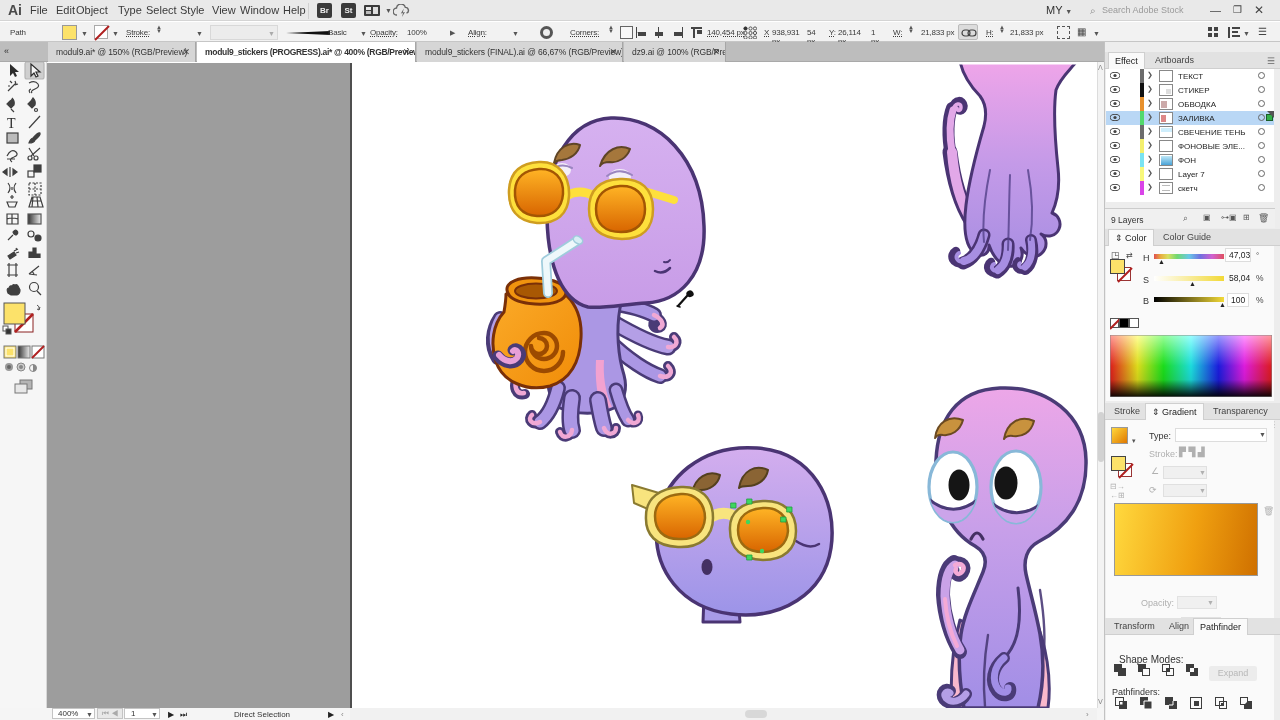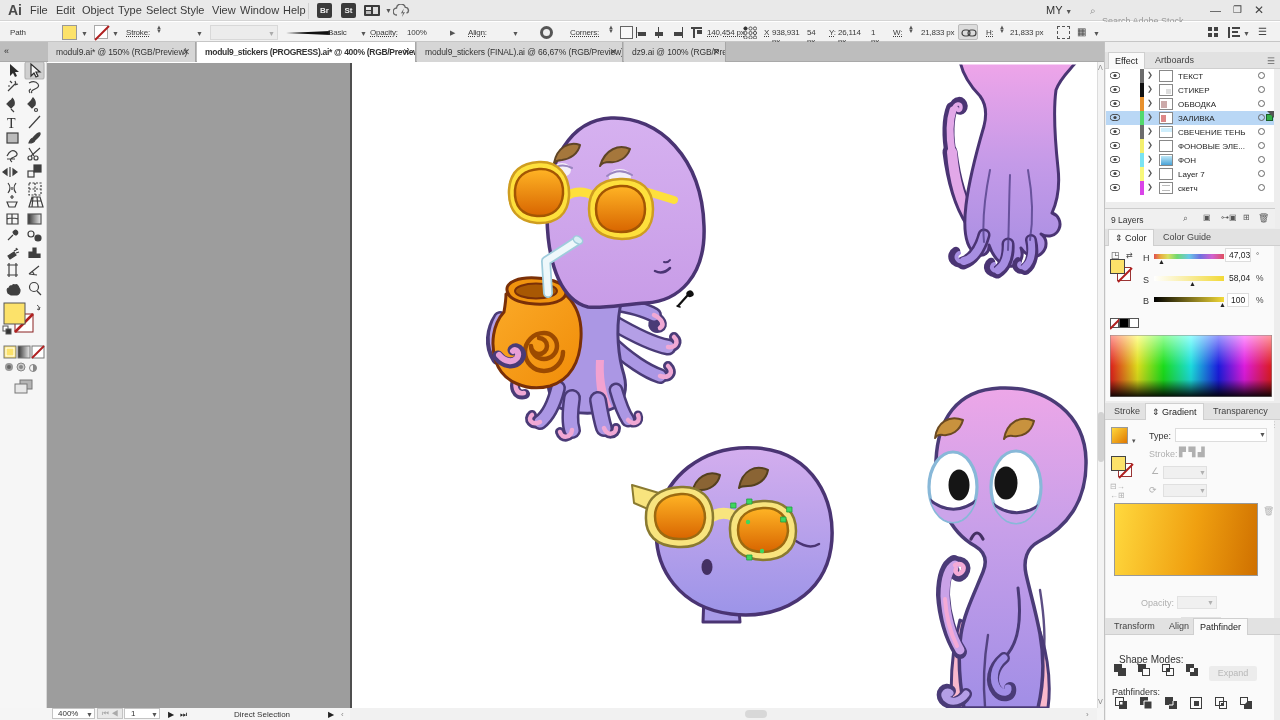--- a/index.html
+++ b/index.html
@@ -51,42 +51,42 @@
 svg { display:block; }
 </style>
 </head>
 <body>
 <div id="app">
 
   <div id="menubar">
     <div id="ailogo">Ai</div>
     <div class="mi" style="left:30px">File</div>
     <div class="mi" style="left:56px">Edit</div>
-    <div class="mi" style="left:82px">Object</div>
+    <div class="mi" style="left:76px">Object</div>
     <div class="mi" style="left:118px">Type</div>
     <div class="mi" style="left:146px">Select</div>
     <div class="mi" style="left:180px">Style</div>
     <div class="mi" style="left:212px">View</div>
     <div class="mi" style="left:240px">Window</div>
     <div class="mi" style="left:283px">Help</div>
     <div class="vsep" style="left:308px;top:3px"></div>
     <div class="sqicon" style="left:317px">Br</div>
     <div class="sqicon" style="left:341px">St</div>
     <div class="abs" style="left:364px;top:5px;width:16px;height:11px;background:#3a3a3a;border-radius:1px"></div>
     <div class="abs" style="left:366px;top:7px;width:5px;height:3px;background:#e9e9e9"></div>
     <div class="abs" style="left:366px;top:11px;width:5px;height:3px;background:#bbb"></div>
     <div class="abs" style="left:373px;top:7px;width:5px;height:7px;background:#ddd"></div>
     <div class="chev abs" style="left:385px;top:7px">▼</div>
     <svg class="abs" style="left:393px;top:4px" width="18" height="14" viewBox="0 0 18 14">
         <path d="M4,11 a3.5,3.5 0 0 1 -0.5,-7 a4.5,4.5 0 0 1 8.8,-0.6 a3,3 0 0 1 1.2,5.8" fill="none" stroke="#666" stroke-width="1.4"></path>
         <path d="M9,13 l3,-5 l-2.2,0.4 l1,-4 l-3,5 l2.2,-0.4 z" fill="#666"></path>
       </svg>
     <div class="mi" style="left:1046px;color:#333">MY <span class="chev">▼</span></div>
     <div class="abs" style="left:1090px;top:5px;color:#888;font-size:10px">⌕</div>
-    <div class="mi" style="left:1102px;color:#9a9a9a;font-size:9px;top:16px">Search Adobe Stock</div>
+    <div class="mi" style="left:1102px;color:#9a9a9a;font-size:9px;top:5px">Search Adobe Stock</div>
     <div class="abs" style="left:1210px;top:4px;color:#444;font-size:11px">—</div>
     <div class="abs" style="left:1233px;top:4px;color:#444;font-size:10px">❐</div>
     <div class="abs" style="left:1254px;top:3px;color:#444;font-size:12px">✕</div>
   </div>
 
   <div id="ctrlbar">
     <div class="ci" style="left:10px">Path</div>
     <div class="abs" style="left:62px;top:3px;width:15px;height:15px;background:#fce26a;border:1px solid #999"></div>
     <div class="chev abs" style="left:81px;top:8px">▼</div>
     <div class="abs" style="left:94px;top:3px;width:14px;height:14px;background:#fff;border:1px solid #aaa"></div>

